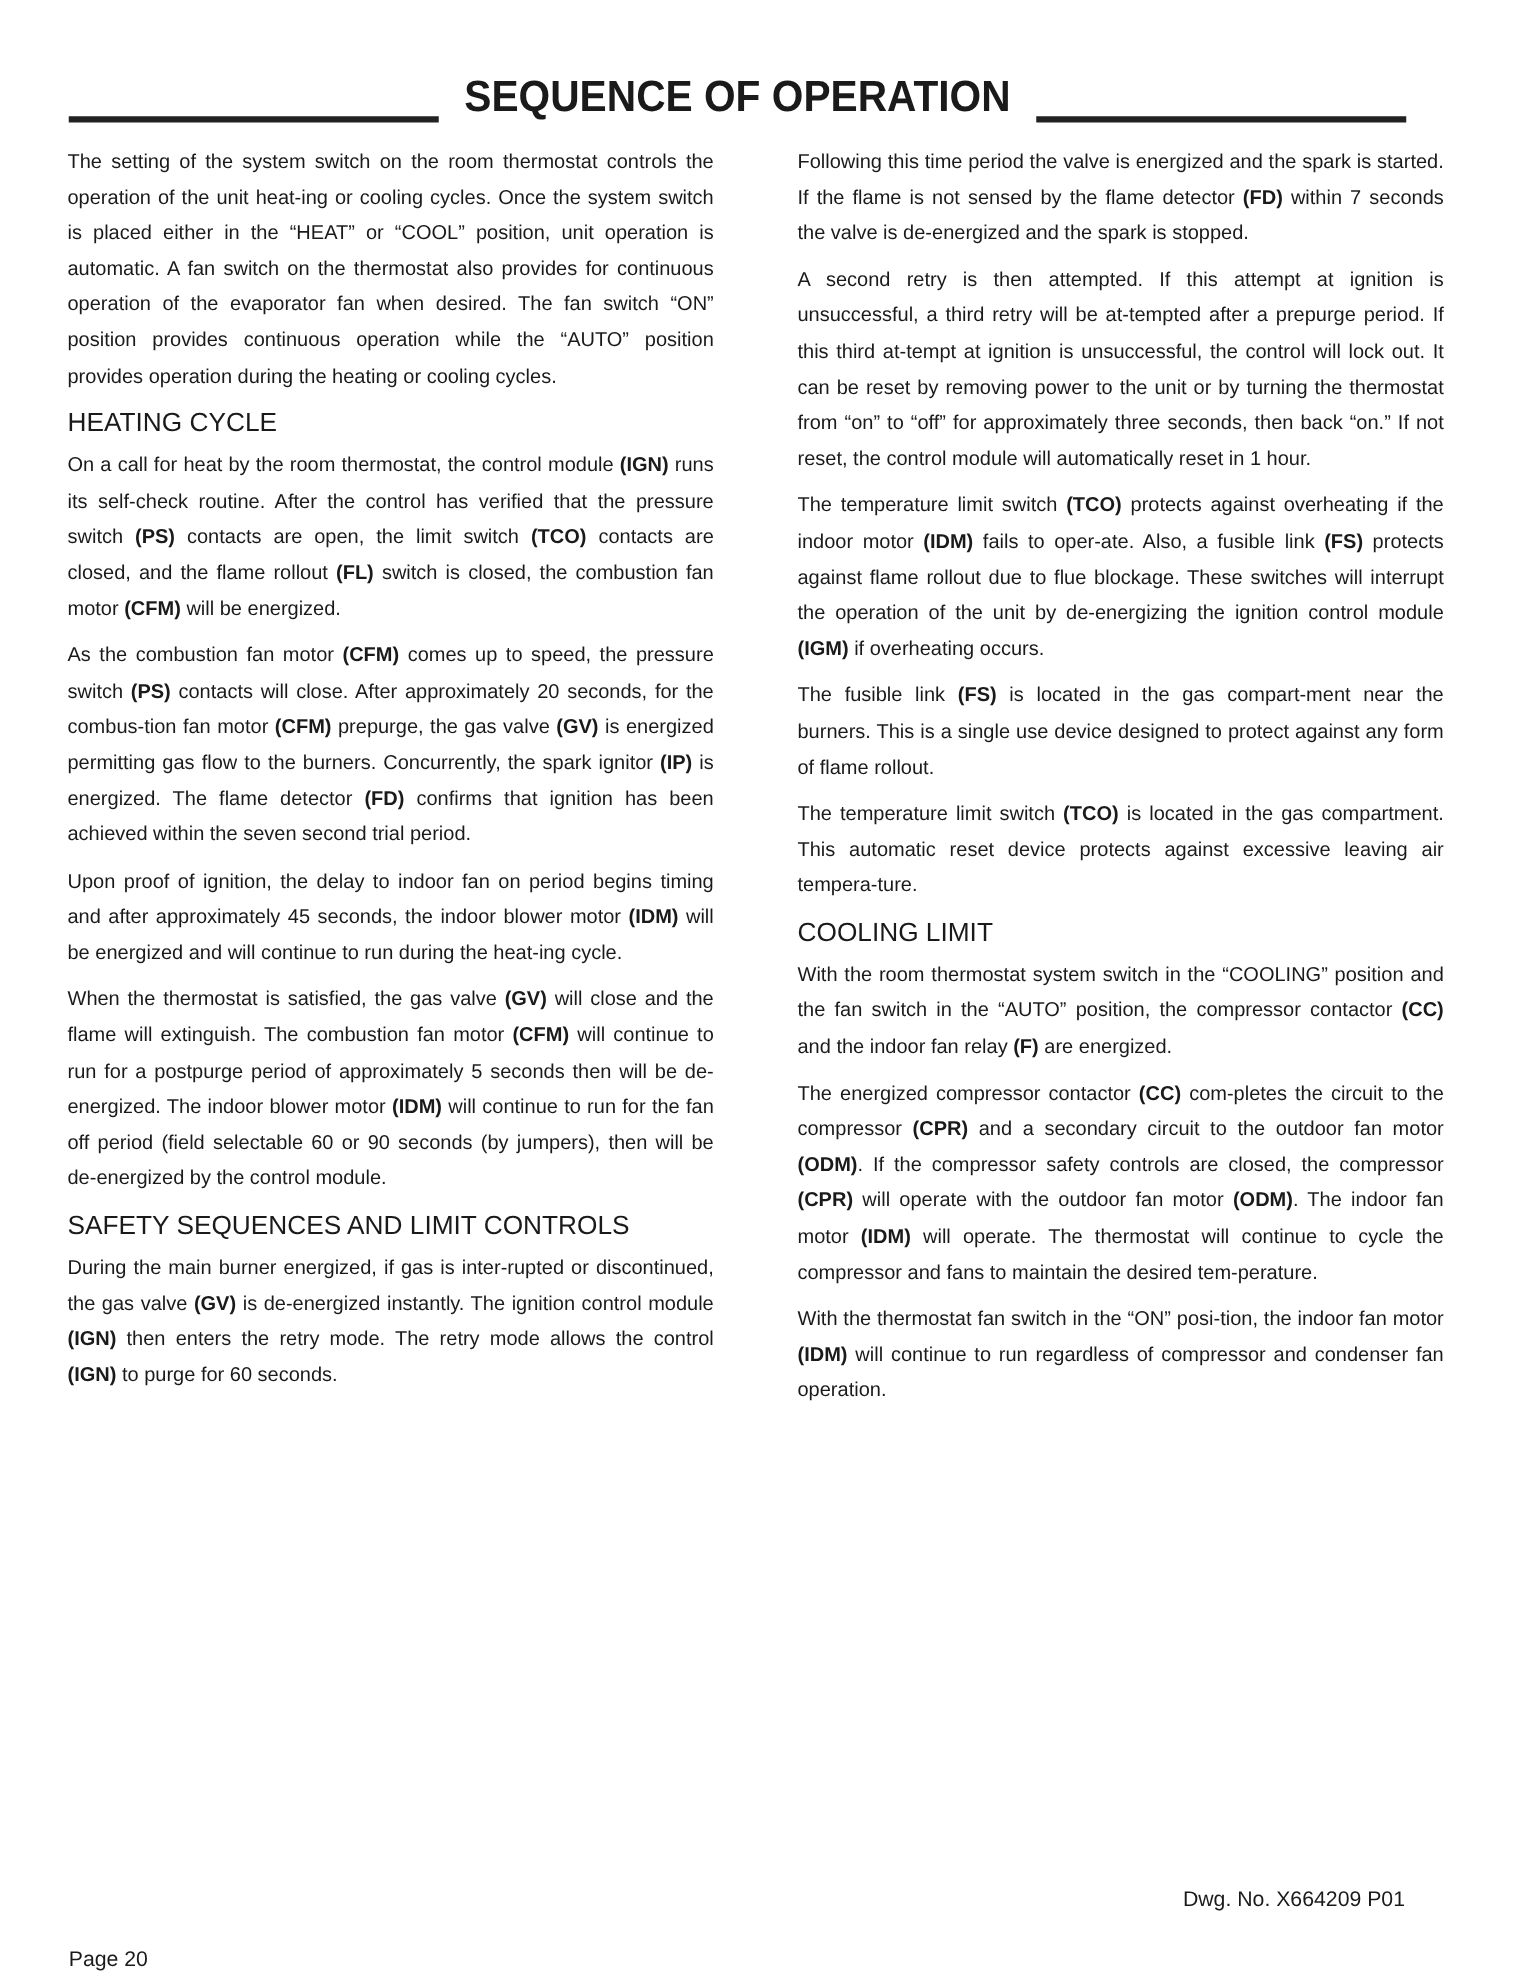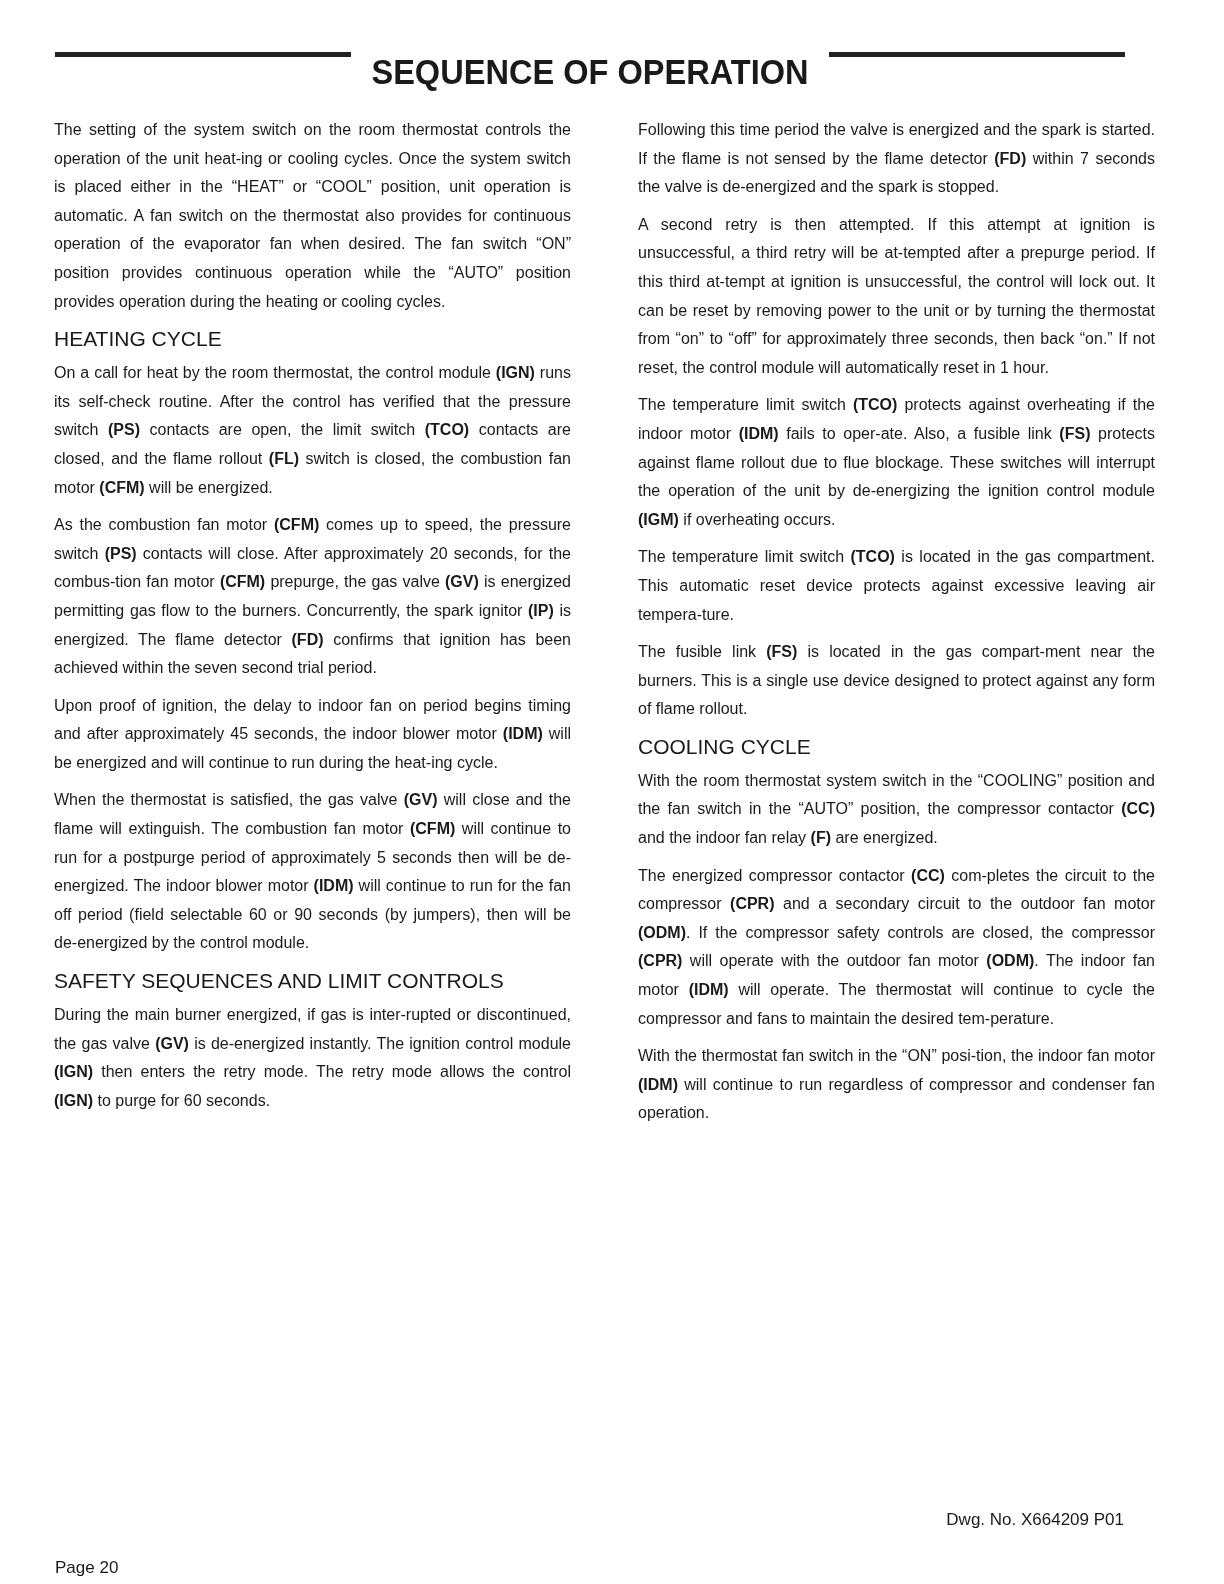--- a/index.html
+++ b/index.html
@@ -2,21 +2,21 @@
 <html><head>
 <meta charset="utf-8">
 <style>
   html, body { margin: 0; padding: 0; background: #ffffff; }
   body {
     width: 1224px; height: 1584px; position: relative; overflow: hidden;
     font-family: "Liberation Sans", sans-serif; color: #1a1a1a;
   }
   .title-row {
     position: absolute; left: 55px; top: 52px; width: 1070px; height: 46px;
-    display: flex; align-items: flex-start;
+    display: flex; align-items: flex-end;
   }
   .title-rule { flex: 1; height: 5px; background: #222; }
   .title-text {
     font-family: "Liberation Sans", sans-serif; font-weight: bold; font-size: 35px;
     letter-spacing: 0px; padding: 0 4px; white-space: nowrap; color: #1a1a1a;
     transform: scaleX(0.93);
   }
   .col { position: absolute; top: 116px; }
   .col-left { left: 54px; width: 517px; }
   .col-right { left: 638px; width: 517px; }
@@ -47,22 +47,22 @@
     <p class="para"><span>As the combustion fan motor </span><b>(CFM)</b><span> comes up to speed, the pressure switch </span><b>(PS)</b><span> contacts will close. After approximately 20 seconds, for the combus-tion fan motor </span><b>(CFM)</b><span> prepurge, the gas valve </span><b>(GV)</b><span> is energized permitting gas flow to the burners. Concurrently, the spark ignitor </span><b>(IP)</b><span> is energized. The flame detector </span><b>(FD)</b><span> confirms that ignition has been achieved within the seven second trial period.</span></p>
     <p class="para"><span>Upon proof of ignition, the delay to indoor fan on period begins timing and after approximately 45 seconds, the indoor blower motor </span><b>(IDM)</b><span> will be energized and will continue to run during the heat-ing cycle.</span></p>
     <p class="para"><span>When the thermostat is satisfied, the gas valve </span><b>(GV)</b><span> will close and the flame will extinguish. The combustion fan motor </span><b>(CFM)</b><span> will continue to run for a postpurge period of approximately 5 seconds then will be de-energized. The indoor blower motor </span><b>(IDM)</b><span> will continue to run for the fan off period (field selectable 60 or 90 seconds (by jumpers), then will be de-energized by the control module.</span></p>
     <div class="heading">SAFETY SEQUENCES AND LIMIT CONTROLS</div>
     <p class="para"><span>During the main burner energized, if gas is inter-rupted or discontinued, the gas valve </span><b>(GV)</b><span> is de-energized instantly. The ignition control module </span><b>(IGN)</b><span> then enters the retry mode. The retry mode allows the control </span><b>(IGN)</b><span> to purge for 60 seconds.</span></p>
   </div>
 <div class="col col-right">
     <p class="para"><span>Following this time period the valve is energized and the spark is started. If the flame is not sensed by the flame detector </span><b>(FD)</b><span> within 7 seconds the valve is de-energized and the spark is stopped.</span></p>
     <p class="para"><span>A second retry is then attempted. If this attempt at ignition is unsuccessful, a third retry will be at-tempted after a prepurge period. If this third at-tempt at ignition is unsuccessful, the control will lock out. It can be reset by removing power to the unit or by turning the thermostat from “on” to “off” for approximately three seconds, then back “on.” If not reset, the control module will automatically reset in 1 hour.</span></p>
     <p class="para"><span>The temperature limit switch </span><b>(TCO)</b><span> protects against overheating if the indoor motor </span><b>(IDM)</b><span> fails to oper-ate. Also, a fusible link </span><b>(FS)</b><span> protects against flame rollout due to flue blockage. These switches will interrupt the operation of the unit by de-energizing the ignition control module </span><b>(IGM)</b><span> if overheating occurs.</span></p>
+    <p class="para"><span>The fusible link </span><b>(FS)</b><span> is located in the gas compart-ment near the burners. This is a single use device designed to protect against any form of flame rollout.</span></p>
     <p class="para"><span>The temperature limit switch </span><b>(TCO)</b><span> is located in the gas compartment. This automatic reset device protects against excessive leaving air tempera-ture.</span></p>
-    <p class="para"><span>The fusible link </span><b>(FS)</b><span> is located in the gas compart-ment near the burners. This is a single use device designed to protect against any form of flame rollout.</span></p>
-    <div class="heading">COOLING CYCLE</div>
+    <div class="heading">COOLING LIMIT</div>
     <p class="para"><span>With the room thermostat system switch in the “COOLING” position and the fan switch in the “AUTO” position, the compressor contactor </span><b>(CC)</b><span> and the indoor fan relay </span><b>(F)</b><span> are energized.</span></p>
     <p class="para"><span>The energized compressor contactor </span><b>(CC)</b><span> com-pletes the circuit to the compressor </span><b>(CPR)</b><span> and a secondary circuit to the outdoor fan motor </span><b>(ODM)</b><span>. If the compressor safety controls are closed, the compressor </span><b>(CPR)</b><span> will operate with the outdoor fan motor </span><b>(ODM)</b><span>. The indoor fan motor </span><b>(IDM)</b><span> will operate. The thermostat will continue to cycle the compressor and fans to maintain the desired tem-perature.</span></p>
     <p class="para"><span>With the thermostat fan switch in the “ON” posi-tion, the indoor fan motor </span><b>(IDM)</b><span> will continue to run regardless of compressor and condenser fan operation.</span></p>
   </div>
 
 <div class="footer-left">Page 20</div>
 <div class="footer-right">Dwg. No. X664209 P01</div>
 
 </body></html>

